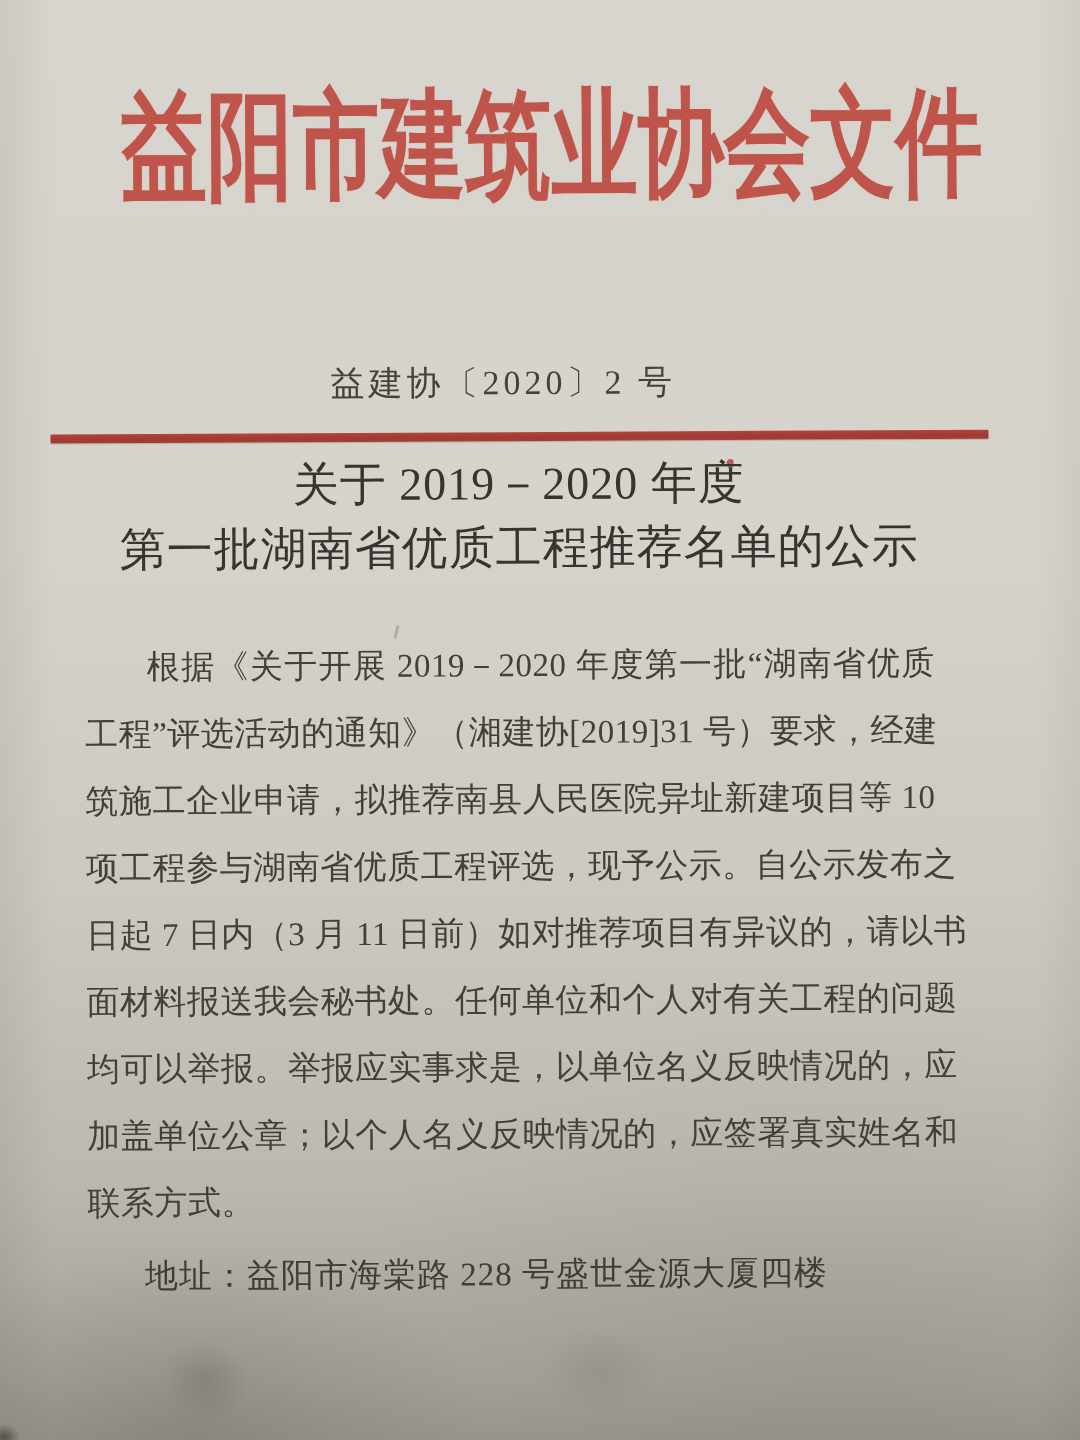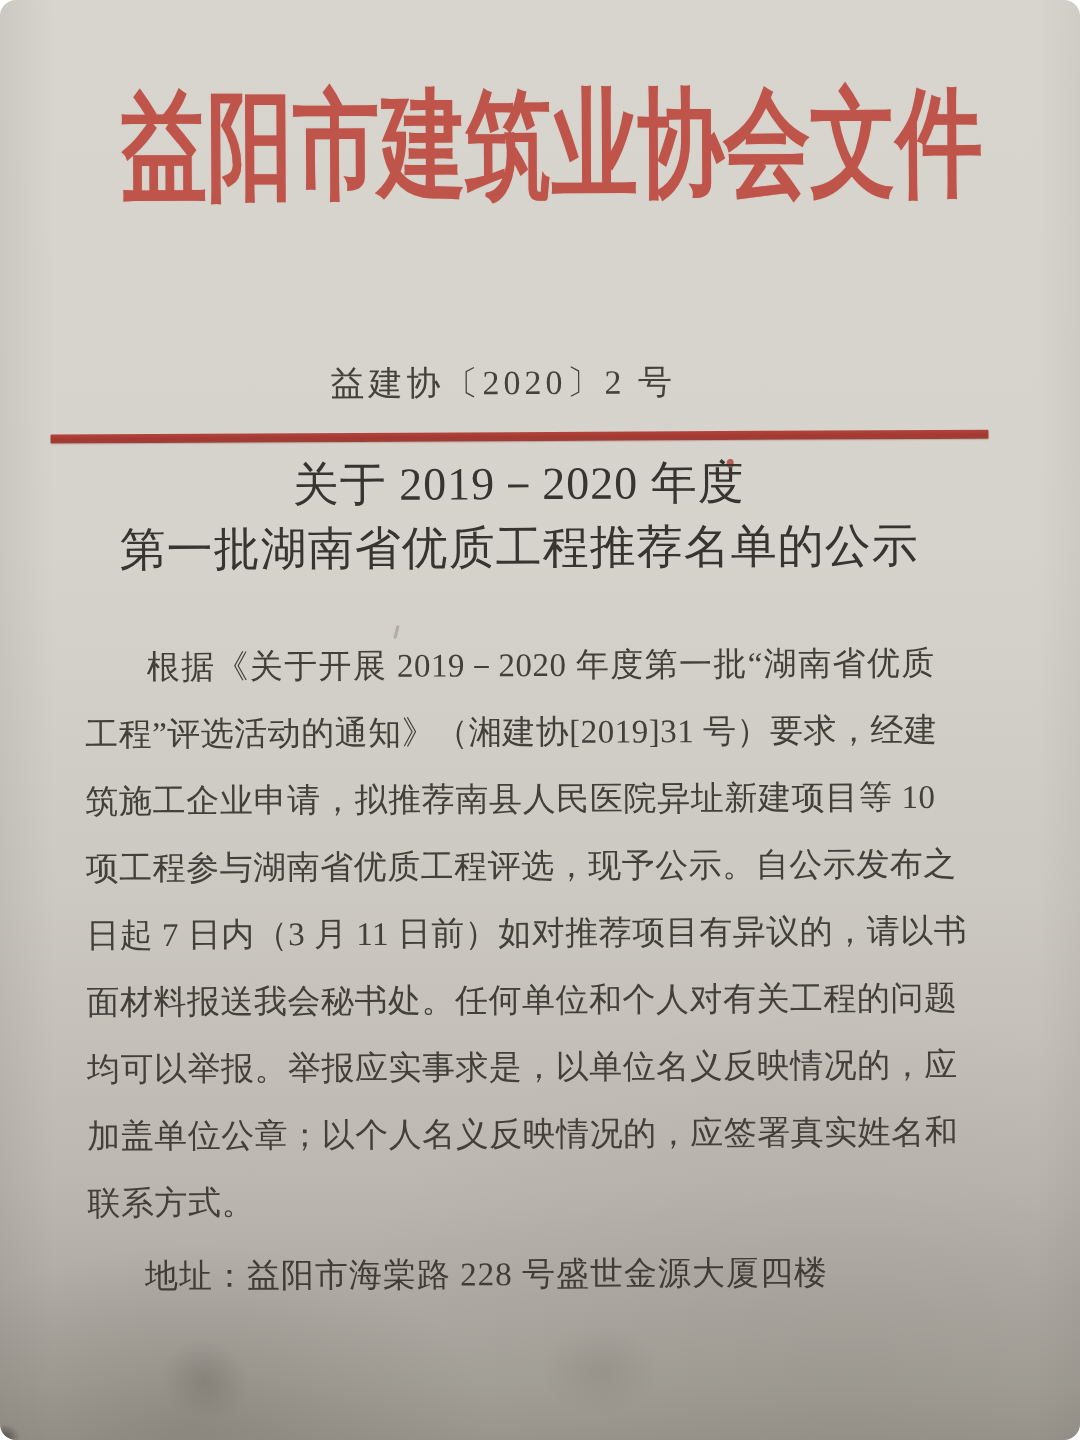--- a/index.html
+++ b/index.html
@@ -7,21 +7,20 @@
     width:1080px;height:1440px;overflow:hidden;
     font-family:"Liberation Serif","DejaVu Serif",serif;
   }
   .photo{
     position:relative;width:1080px;height:1440px;overflow:hidden;
     background:
       radial-gradient(ellipse 420px 260px at 18% 99%, rgba(70,64,55,0.20), rgba(70,64,55,0) 70%),
       radial-gradient(ellipse 700px 500px at 78% 96%, rgba(90,85,76,0.12), rgba(90,85,76,0) 75%),
       linear-gradient(90deg, rgba(40,36,30,0.07) 0%, rgba(40,36,30,0) 5%, rgba(40,36,30,0) 96%, rgba(40,36,30,0.05) 100%),
       linear-gradient(180deg, #d8d5ce 0%, #d6d3cc 38%, #ccc9c2 62%, #bcb8b1 82%, #a5a29a 96%, #9b978f 100%);
-    border-radius: 16px;
   }
   .content{
     position:absolute;left:0;top:0;width:1080px;height:1440px;
     transform:rotate(-0.3deg);
   }
   .org-header{
     position:absolute;left:0;top:78px;width:1080px;
     text-align:center;white-space:nowrap;
     font-size:118px;font-weight:bold;line-height:1.15;
     color:#bf554a;

